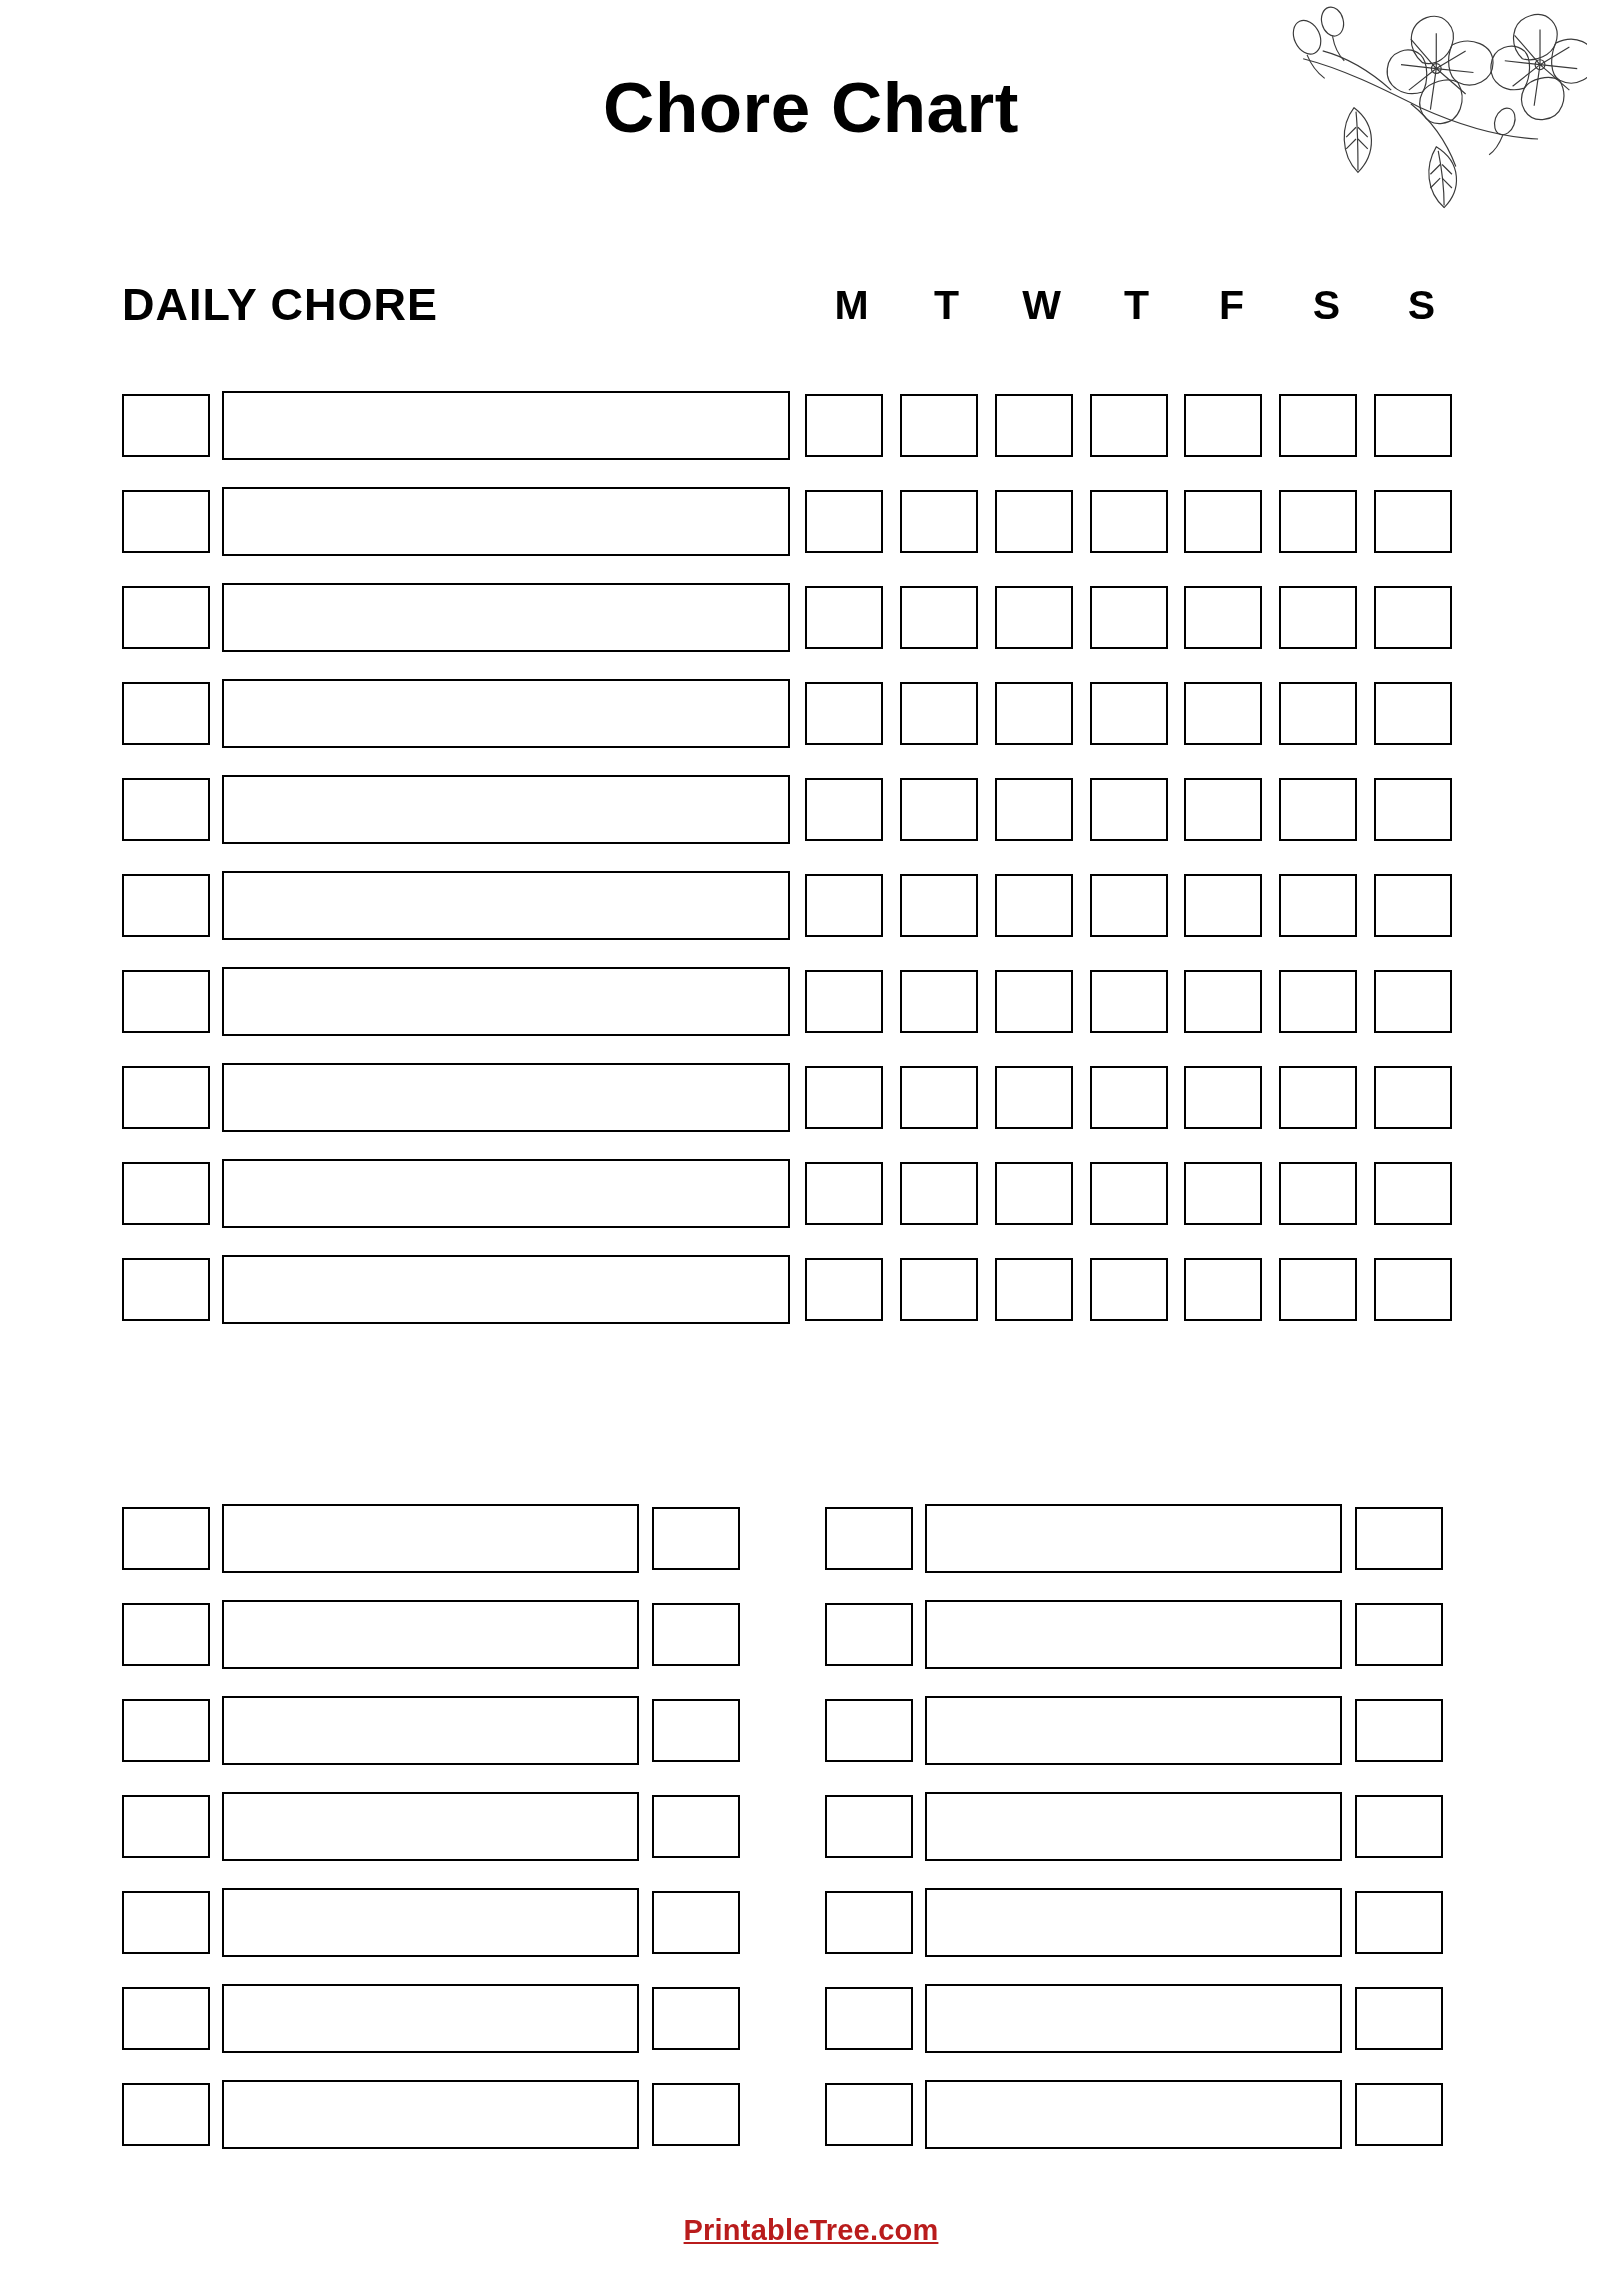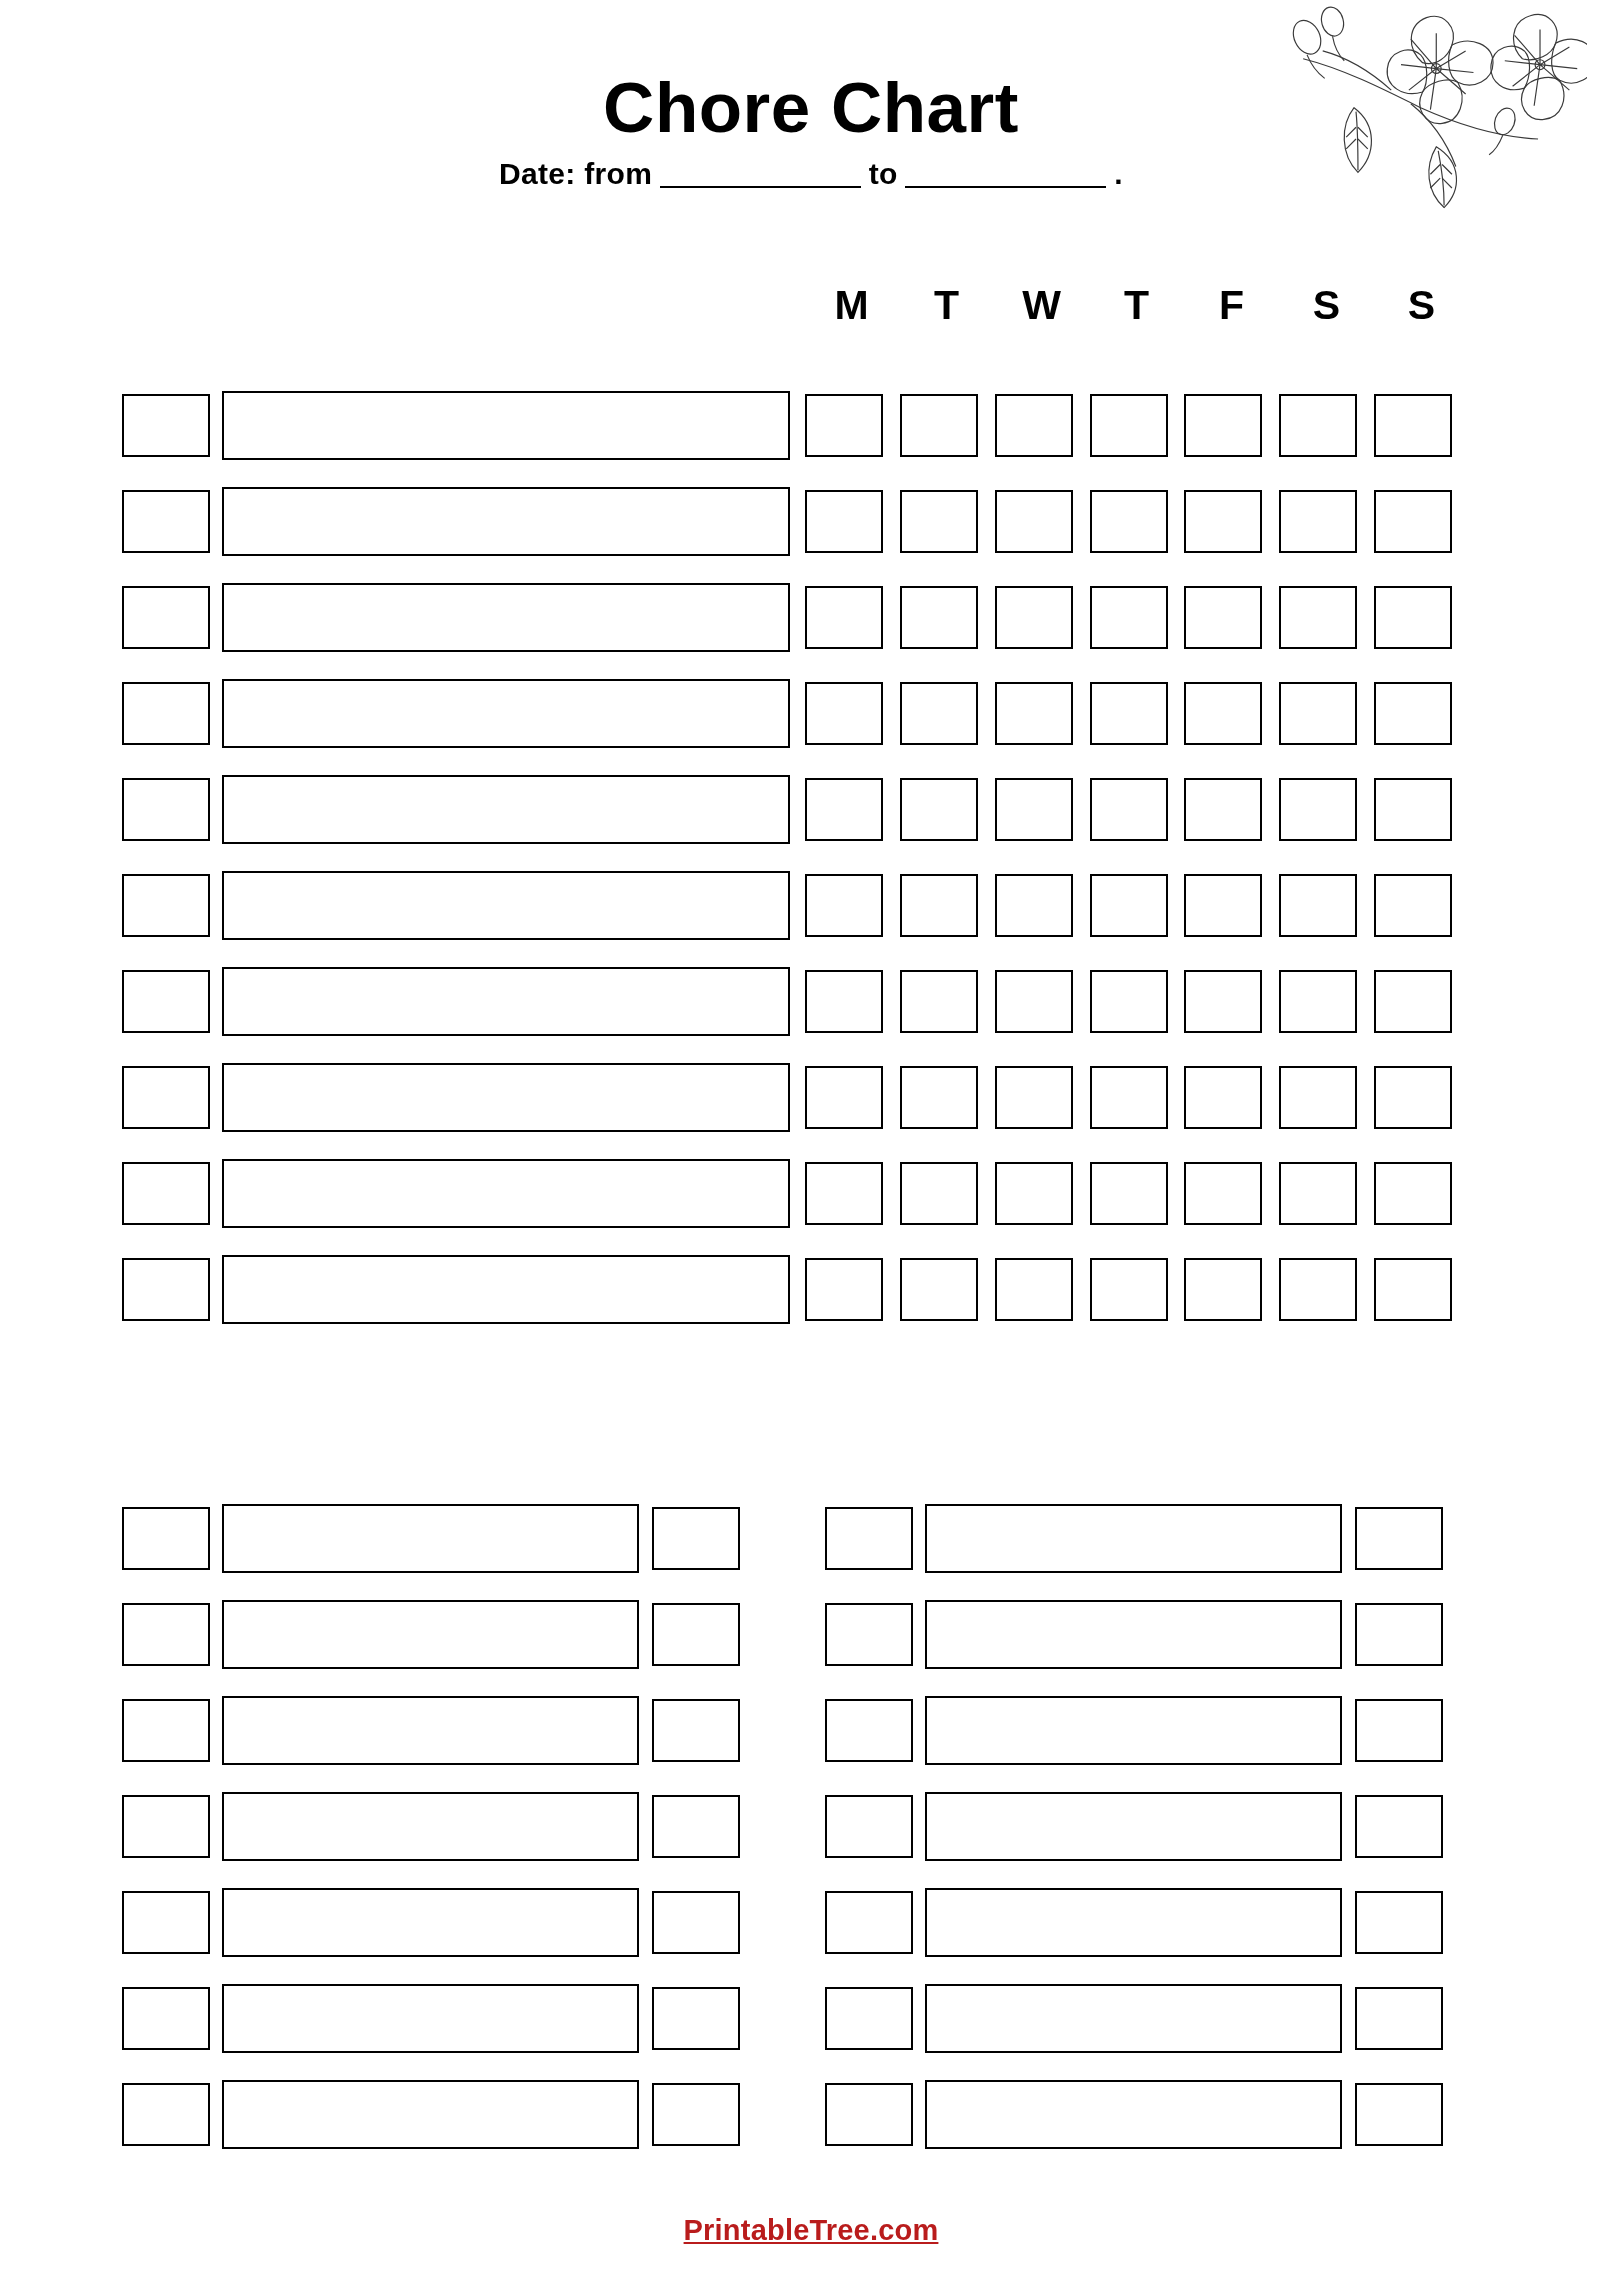--- a/index.html
+++ b/index.html
@@ -205,25 +205,23 @@
         <circle cx="282" cy="66" r="5"></circle>
       </g>
 
       <ellipse cx="246" cy="124" rx="10" ry="14" transform="rotate(20 246 124)"></ellipse>
       <path d="M244 138 C240 148 236 154 230 158"></path>
     </svg>
   </div>
 
   <div class="header">
     <div class="title">Chore Chart</div>
-    <div class="date-line">
-      <span>Date: from</span><span class="blank"></span><span>to</span><span class="blank"></span><span>.</span>
-    </div>
-  </div>
-
+  </div>
+
+  <div class="section-title" id="daily-title">DAILY CHORE</div>
 
   <div class="weekdays">
     <div class="weekday">M</div>
     <div class="weekday">T</div>
     <div class="weekday">W</div>
     <div class="weekday">T</div>
     <div class="weekday">F</div>
     <div class="weekday">S</div>
     <div class="weekday">S</div>
   </div>

